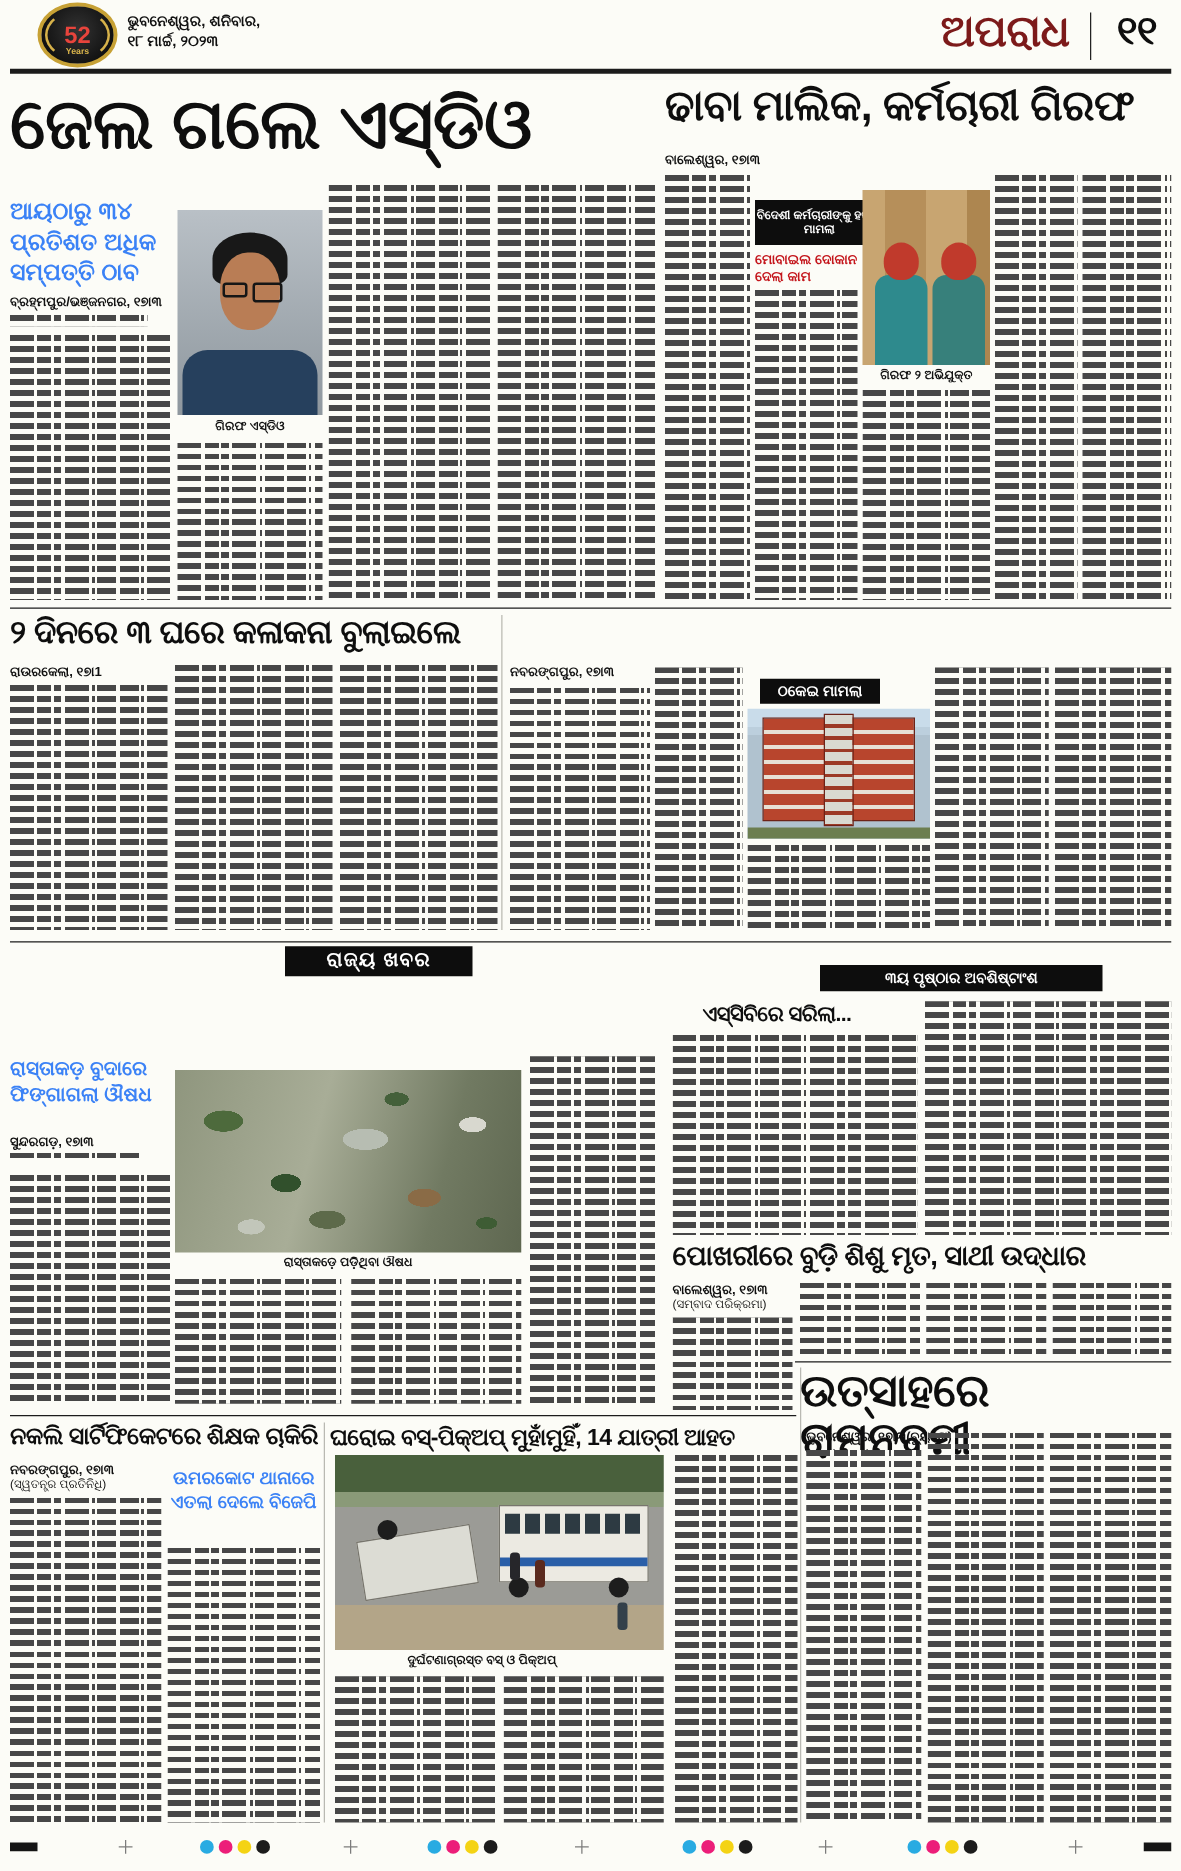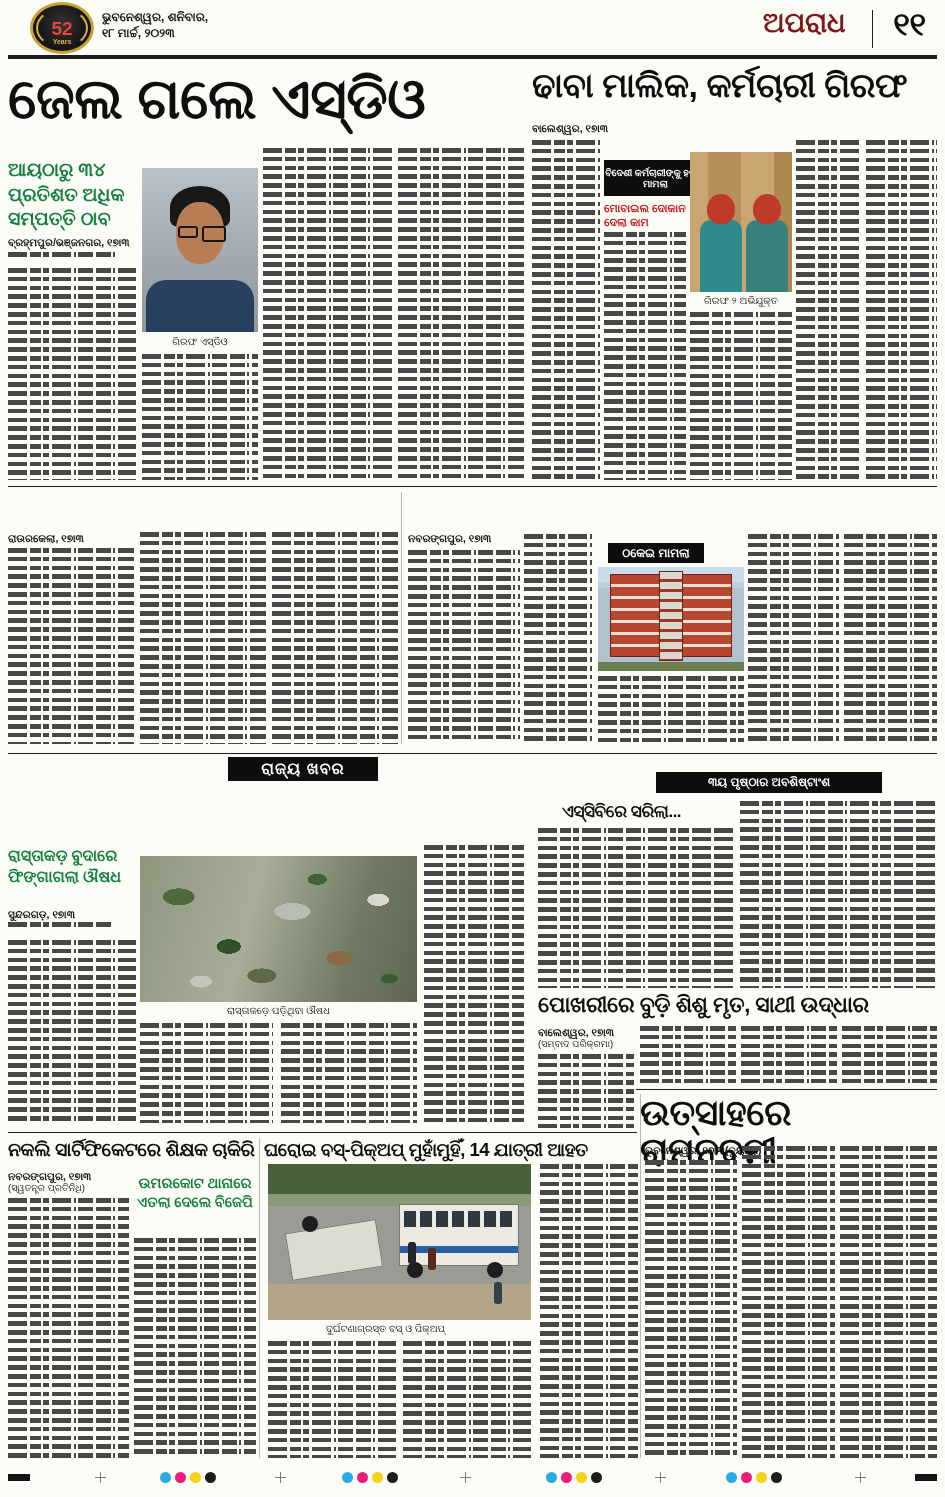--- a/index.html
+++ b/index.html
@@ -7,22 +7,22 @@
   body{font-family:"Liberation Sans","DejaVu Sans",sans-serif;}
   .page{position:relative;width:945px;height:1497px;margin:0 auto;background:#fcfcf7;color:#161616;overflow:hidden;}
   .abs{position:absolute;}
   
   .txt{background-image:
     repeating-linear-gradient(to right, rgba(252,252,247,0) 0 19px, #fcfcf7 19px 22px),
     repeating-linear-gradient(to right, rgba(252,252,247,0) 0 33px, #fcfcf7 33px 35px),
     repeating-linear-gradient(to bottom, #474747 0 4.6px, rgba(0,0,0,0) 4.6px 8.8px);}
   .hl{font-weight:800;line-height:1.05;color:#0e0e0e;letter-spacing:-0.5px;}
   .dl{font-size:10.5px;font-weight:700;color:#111;line-height:1.2;}
-  .deck{color:#15803d;font-weight:800;line-height:1.3;font-family:Liberation Serif, serif;}
-  .cap{font-size:10px;font-weight:400;text-align:center;color:#111;white-space:nowrap;overflow:hidden;}
+  .deck{color:#3b82f6;font-weight:800;line-height:1.3;}
+  .cap{font-size:10px;font-weight:700;text-align:center;color:#111;white-space:nowrap;overflow:hidden;}
   .box-label{background:#0d0d0d;color:#fff;font-weight:700;display:flex;align-items:center;justify-content:center;text-align:center;line-height:1.2;}
   .red-label{color:#c4161c;font-weight:800;line-height:1.25;}
   .hr{background:#1c1c1c;height:1px;}
   .vr{background:#b9b9b2;width:1px;}
   .photo{overflow:hidden;}
   
   .logo{border-radius:50%;border:3px solid #c7a135;background:radial-gradient(circle at 50% 42%,#333 0%,#101010 75%);}
   .logo .laurel{position:absolute;inset:3px;border-radius:50%;border:2px solid transparent;border-left-color:#d7b24a;border-right-color:#d7b24a;}
   .logo .y52{position:absolute;left:0;right:0;top:13px;text-align:center;font-size:19px;font-weight:800;color:#e8443c;}
   .logo .yrs{position:absolute;left:0;right:0;top:33px;text-align:center;font-size:7px;font-weight:700;color:#d7b24a;}
@@ -74,21 +74,21 @@
 
 <div class="page">
 
   <div class="abs logo" style="left:30px;top:2px;width:64px;height:52px;">
     <div class="laurel"></div>
     <div class="y52">52</div>
     <div class="yrs">Years</div>
   </div>
   <div class="abs dl" style="left:102px;top:10px;font-size:12px;">ଭୁବନେଶ୍ୱର, ଶନିବାର,</div>
   <div class="abs dl" style="left:102px;top:26px;font-size:12px;">୧୮ ମାର୍ଚ୍ଚ, ୨୦୨୩</div>
-  <div class="abs hl" style="left:740px;top:8px;width:128px;font-size:28px;color:#7c1a1a;text-align:center;">ଅପରାଧ</div>
+  <div class="abs hl" style="left:740px;top:8px;width:128px;font-size:35px;color:#7c1a1a;text-align:center;">ଅପରାଧ</div>
   <div class="abs" style="left:872px;top:10px;width:1px;height:38px;background:#222;"></div>
   <div class="abs hl" style="left:882px;top:8px;width:55px;font-size:32px;text-align:center;">୧୧</div>
   <div class="abs hr" style="left:8px;top:55px;width:929px;height:4px;"></div>
 
   <div class="abs hl" style="left:8px;top:70px;width:516px;font-size:56px;">ଜେଲ ଗଲେ ଏସ୍‌ଡିଓ</div>
   <div class="abs deck" style="left:8px;top:158px;width:130px;font-size:19px;">ଆୟଠାରୁ ୩୪ ପ୍ରତିଶତ ଅଧିକ ସମ୍ପତ୍ତି ଠାବ</div>
   <div class="abs dl" style="left:8px;top:236px;width:130px;">ବ୍ରହ୍ମପୁର/ଭଞ୍ଜନଗର, ୧୭ା୩</div>
   <div class="abs txt" style="left:8px;top:252px;width:110px;height:9px;"></div>
   <div class="abs txt" style="left:8px;top:268px;width:128px;height:212px;"></div>
 
@@ -119,21 +119,22 @@
       <div class="head"></div>
     </div>
   </div>
   <div class="abs cap" style="left:690px;top:295px;width:102px;">ଗିରଫ ୨ ଅଭିଯୁକ୍ତ</div>
   <div class="abs txt" style="left:690px;top:312px;width:102px;height:168px;"></div>
   <div class="abs txt" style="left:796px;top:140px;width:66px;height:340px;"></div>
   <div class="abs txt" style="left:866px;top:140px;width:71px;height:340px;"></div>
 
   <div class="abs hr" style="left:8px;top:486px;width:929px;"></div>
 
-  <div class="abs dl" style="left:8px;top:532px;width:126px;">ରାଉରକେଲା, ୧୭ା୩</div>
+  <div class="abs hl" style="left:8px;top:492px;width:390px;font-size:26px;">୨ ଦିନରେ ୩ ଘରେ କଳାକନା ବୁଲାଇଲେ</div>
+  <div class="abs dl" style="left:8px;top:532px;width:126px;">ରାଉରକେଲା, ୧୭ା1</div>
   <div class="abs txt" style="left:8px;top:548px;width:126px;height:196px;"></div>
   <div class="abs txt" style="left:140px;top:532px;width:126px;height:212px;"></div>
   <div class="abs txt" style="left:272px;top:532px;width:126px;height:212px;"></div>
 
   <div class="abs vr" style="left:401px;top:492px;height:252px;"></div>
 
   <div class="abs dl" style="left:408px;top:532px;width:112px;">ନବରଙ୍ଗପୁର, ୧୭ା୩</div>
   <div class="abs txt" style="left:408px;top:550px;width:112px;height:194px;"></div>
   <div class="abs txt" style="left:524px;top:534px;width:70px;height:210px;"></div>
   <div class="abs box-label" style="left:608px;top:543px;width:96px;height:20px;font-size:12px;">ଠକେଇ ମାମଲା</div>

